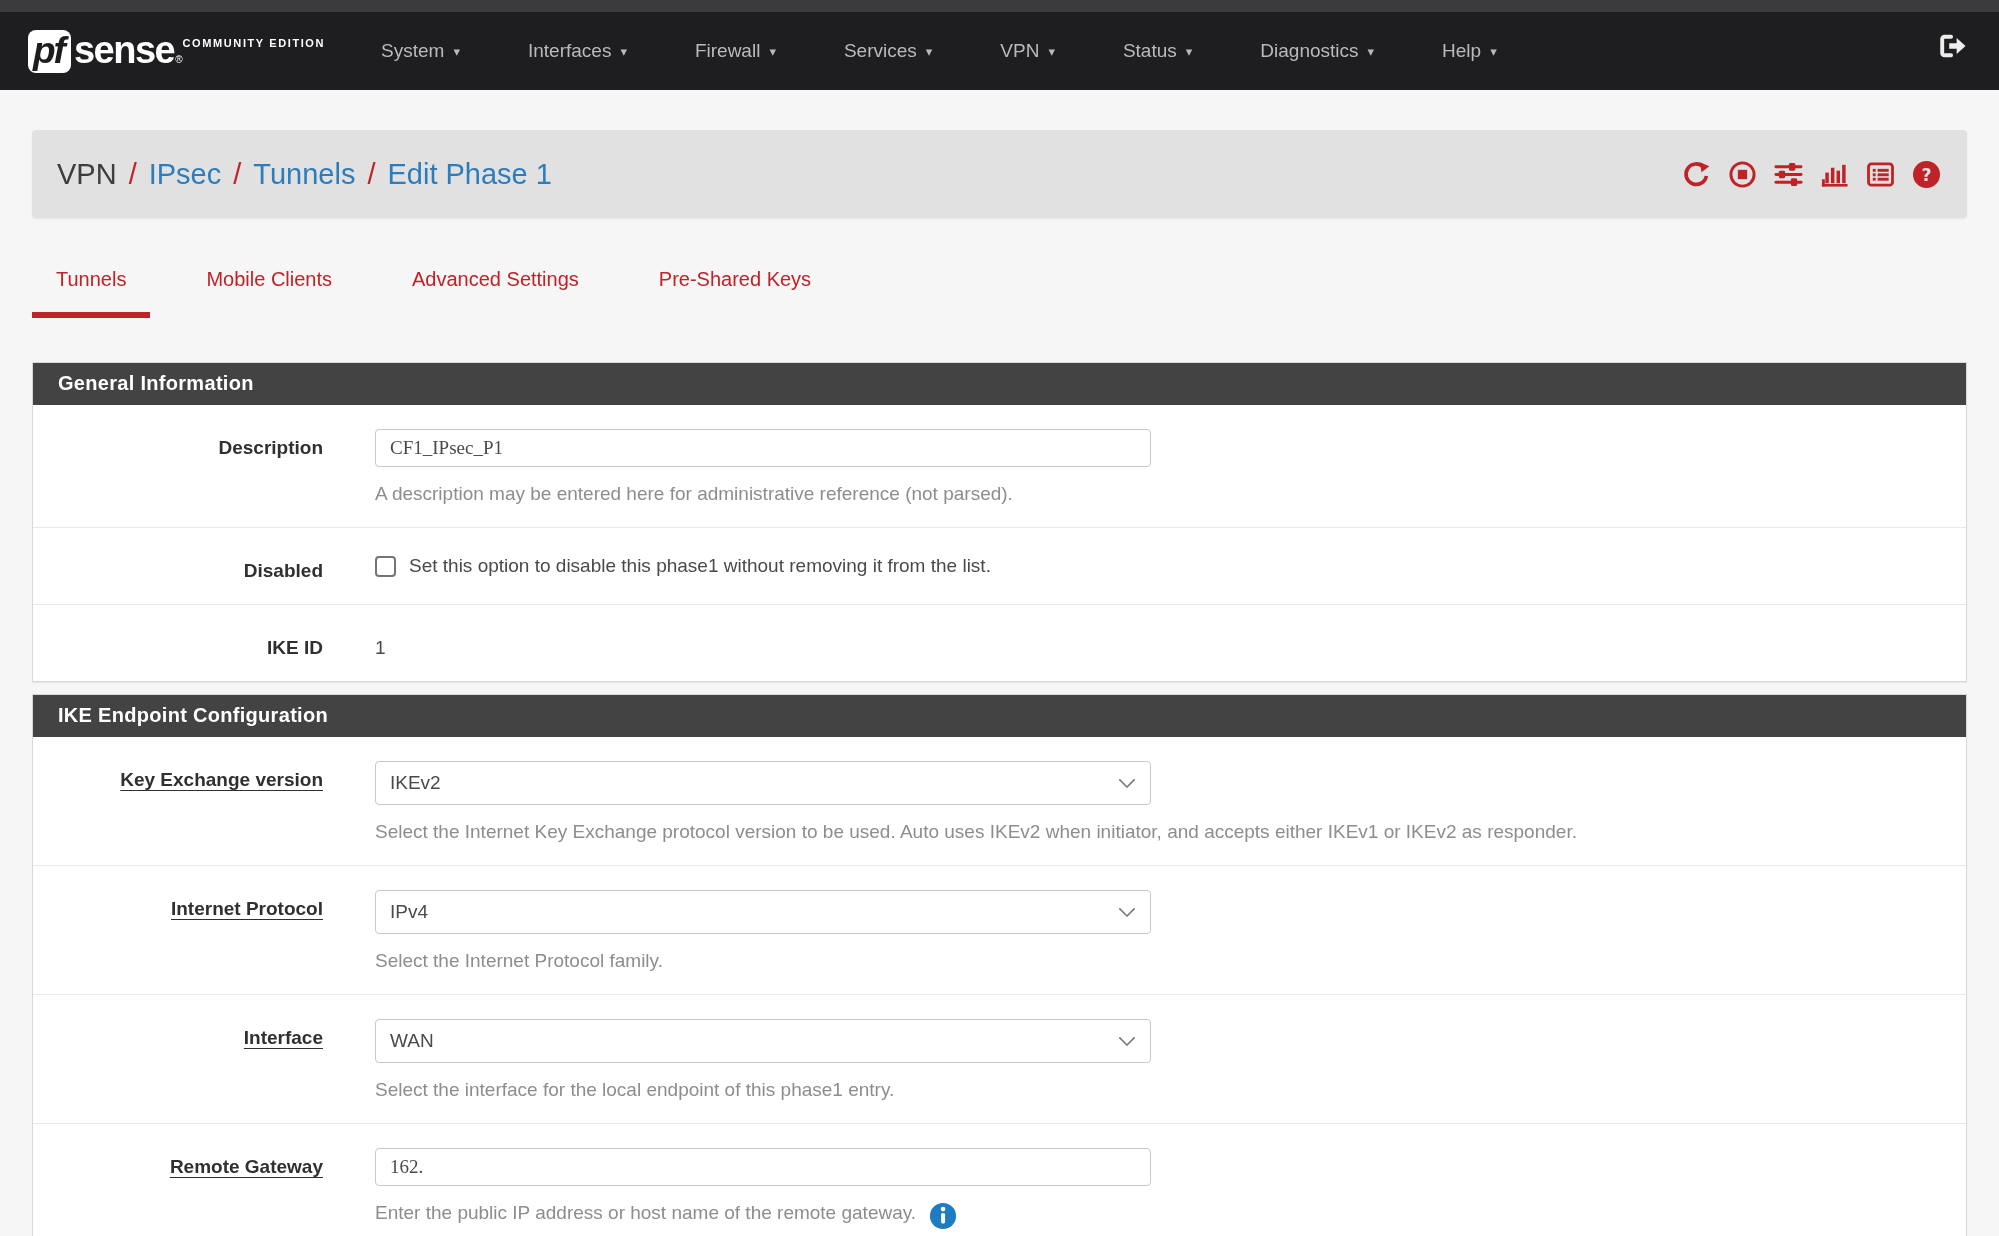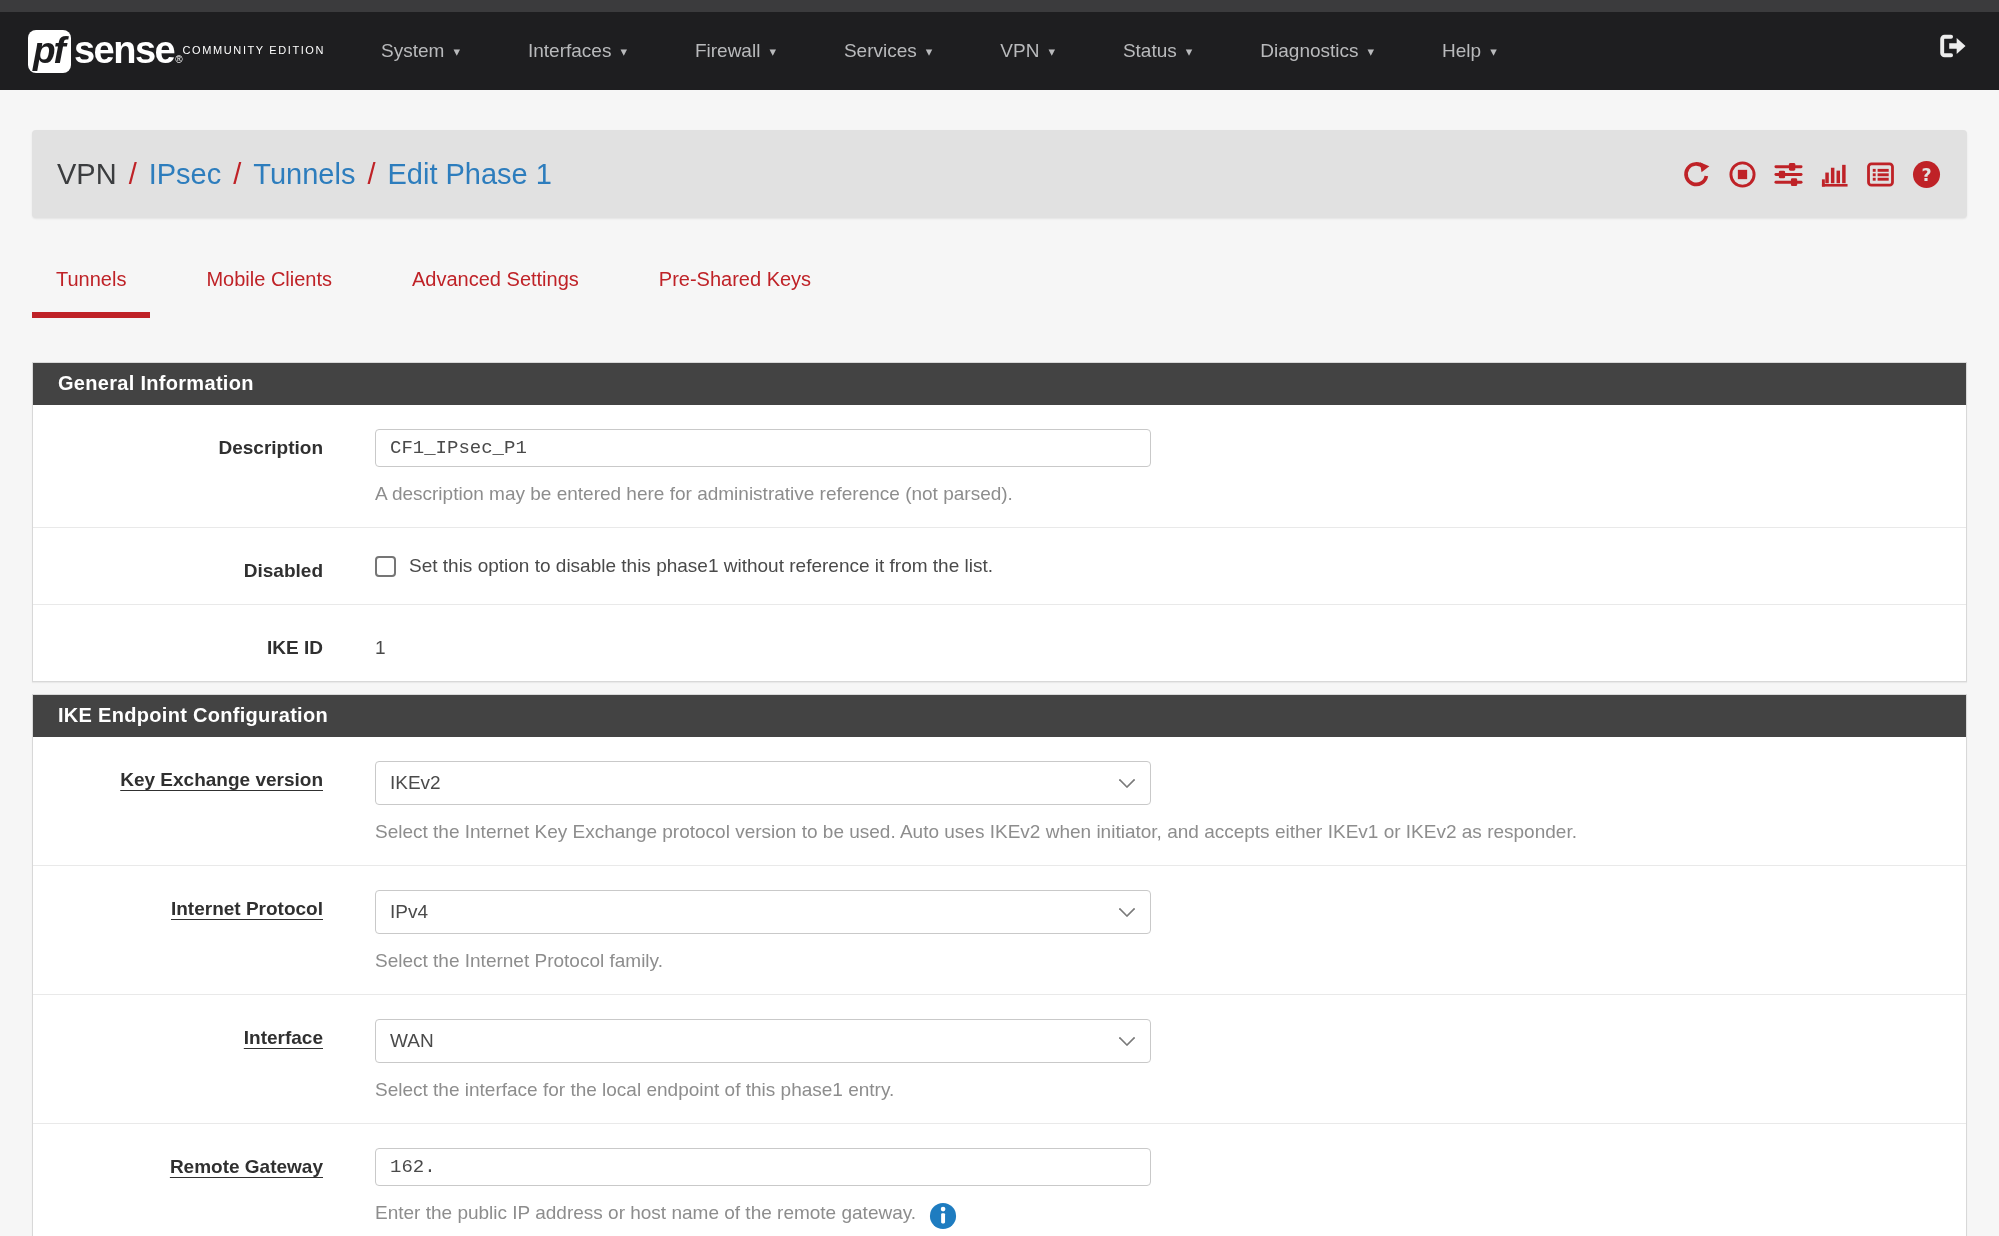--- a/index.html
+++ b/index.html
@@ -22,21 +22,21 @@
     padding:0 28px;
   }
   .logo{display:flex;flex-direction:row;justify-content:center;cursor:pointer;}
   .logo-main{display:flex;align-items:baseline;line-height:1;}
   .logo-pf{
     background:#ffffff;color:#1d1d1f;font-weight:bold;font-style:italic;
     font-size:37px;border-radius:8px;padding:2px 7px 4px 5px;letter-spacing:-2px;
   }
   .logo-sense{color:#fff;font-weight:bold;font-size:38px;letter-spacing:-1.5px;margin-left:3px;}
   .logo-reg{color:#fff;font-size:10px;margin-left:1px;}
-  .logo-sub{color:#fff;font-size:11px;font-weight:normal;letter-spacing:1.6px;margin-top:14px;}
+  .logo-sub{color:#fff;font-size:11px;font-weight:bold;letter-spacing:1.6px;margin-top:7px;}
   .nav-menu{display:flex;align-items:flex-start;margin-left:22px;flex:1;}
   .nav-item{
     color:#b9babc;font-size:19px;padding:14px 34px;cursor:pointer;white-space:nowrap;
     display:flex;align-items:center;gap:9px;
   }
   .nav-caret{font-size:13px;color:#b9babc;}
   .logout{margin-left:auto;color:#ededed;cursor:pointer;display:flex;align-items:center;padding:6px 4px;}
   .logout svg{width:30px;height:28px;}
 
   
@@ -74,21 +74,21 @@
   .form-row:last-child{border-bottom:none;}
   .row-label{
     flex:0 0 290px;text-align:right;font-weight:bold;font-size:19px;color:#303030;
     padding-top:8px;white-space:nowrap;
   }
   .row-label.linked{text-decoration:underline;text-underline-offset:4px;}
   .row-control{margin-left:52px;flex:1;font-size:19px;color:#4a4a4a;}
   .helper{color:#8d8d8d;font-size:19px;margin-top:16px;display:flex;align-items:flex-start;gap:13px;}
   .text-input{
     width:776px;height:38px;border:1px solid #c9c9c9;border-radius:4px;background:#fff;
-    font-family:Liberation Mono, monospace;font-size:19px;color:#4a4a4a;
+    font-family:Liberation Serif, serif;font-size:19px;color:#4a4a4a;
     padding:0 14px;outline:none;
   }
   .select{
     width:776px;height:44px;border:1px solid #c9c9c9;border-radius:4px;background:#fff;
     display:flex;align-items:center;padding:0 14px;position:relative;cursor:pointer;
   }
   .select-chevron{
     position:absolute;right:17px;top:12px;width:12px;height:12px;
     border-right:2.5px solid #7a7a7a;border-bottom:2.5px solid #7a7a7a;
     transform:rotate(45deg);border-radius:1px;
@@ -246,21 +246,21 @@
         <span>A description may be entered here for administrative reference (not parsed).</span>
       </div>
     </div>
   </div>
 
   <div class="form-row">
     <div class="row-label">Disabled</div>
     <div class="row-control">
       <div class="checkbox-line">
         <input class="checkbox" type="checkbox" style="">
-        <span>Set this option to disable this phase1 without reference it from the list.</span>
+        <span>Set this option to disable this phase1 without removing it from the list.</span>
       </div>
     </div>
   </div>
 
   <div class="form-row">
     <div class="row-label">IKE ID</div>
     <div class="row-control">
       <div class="static-value">1</div>
     </div>
   </div>

